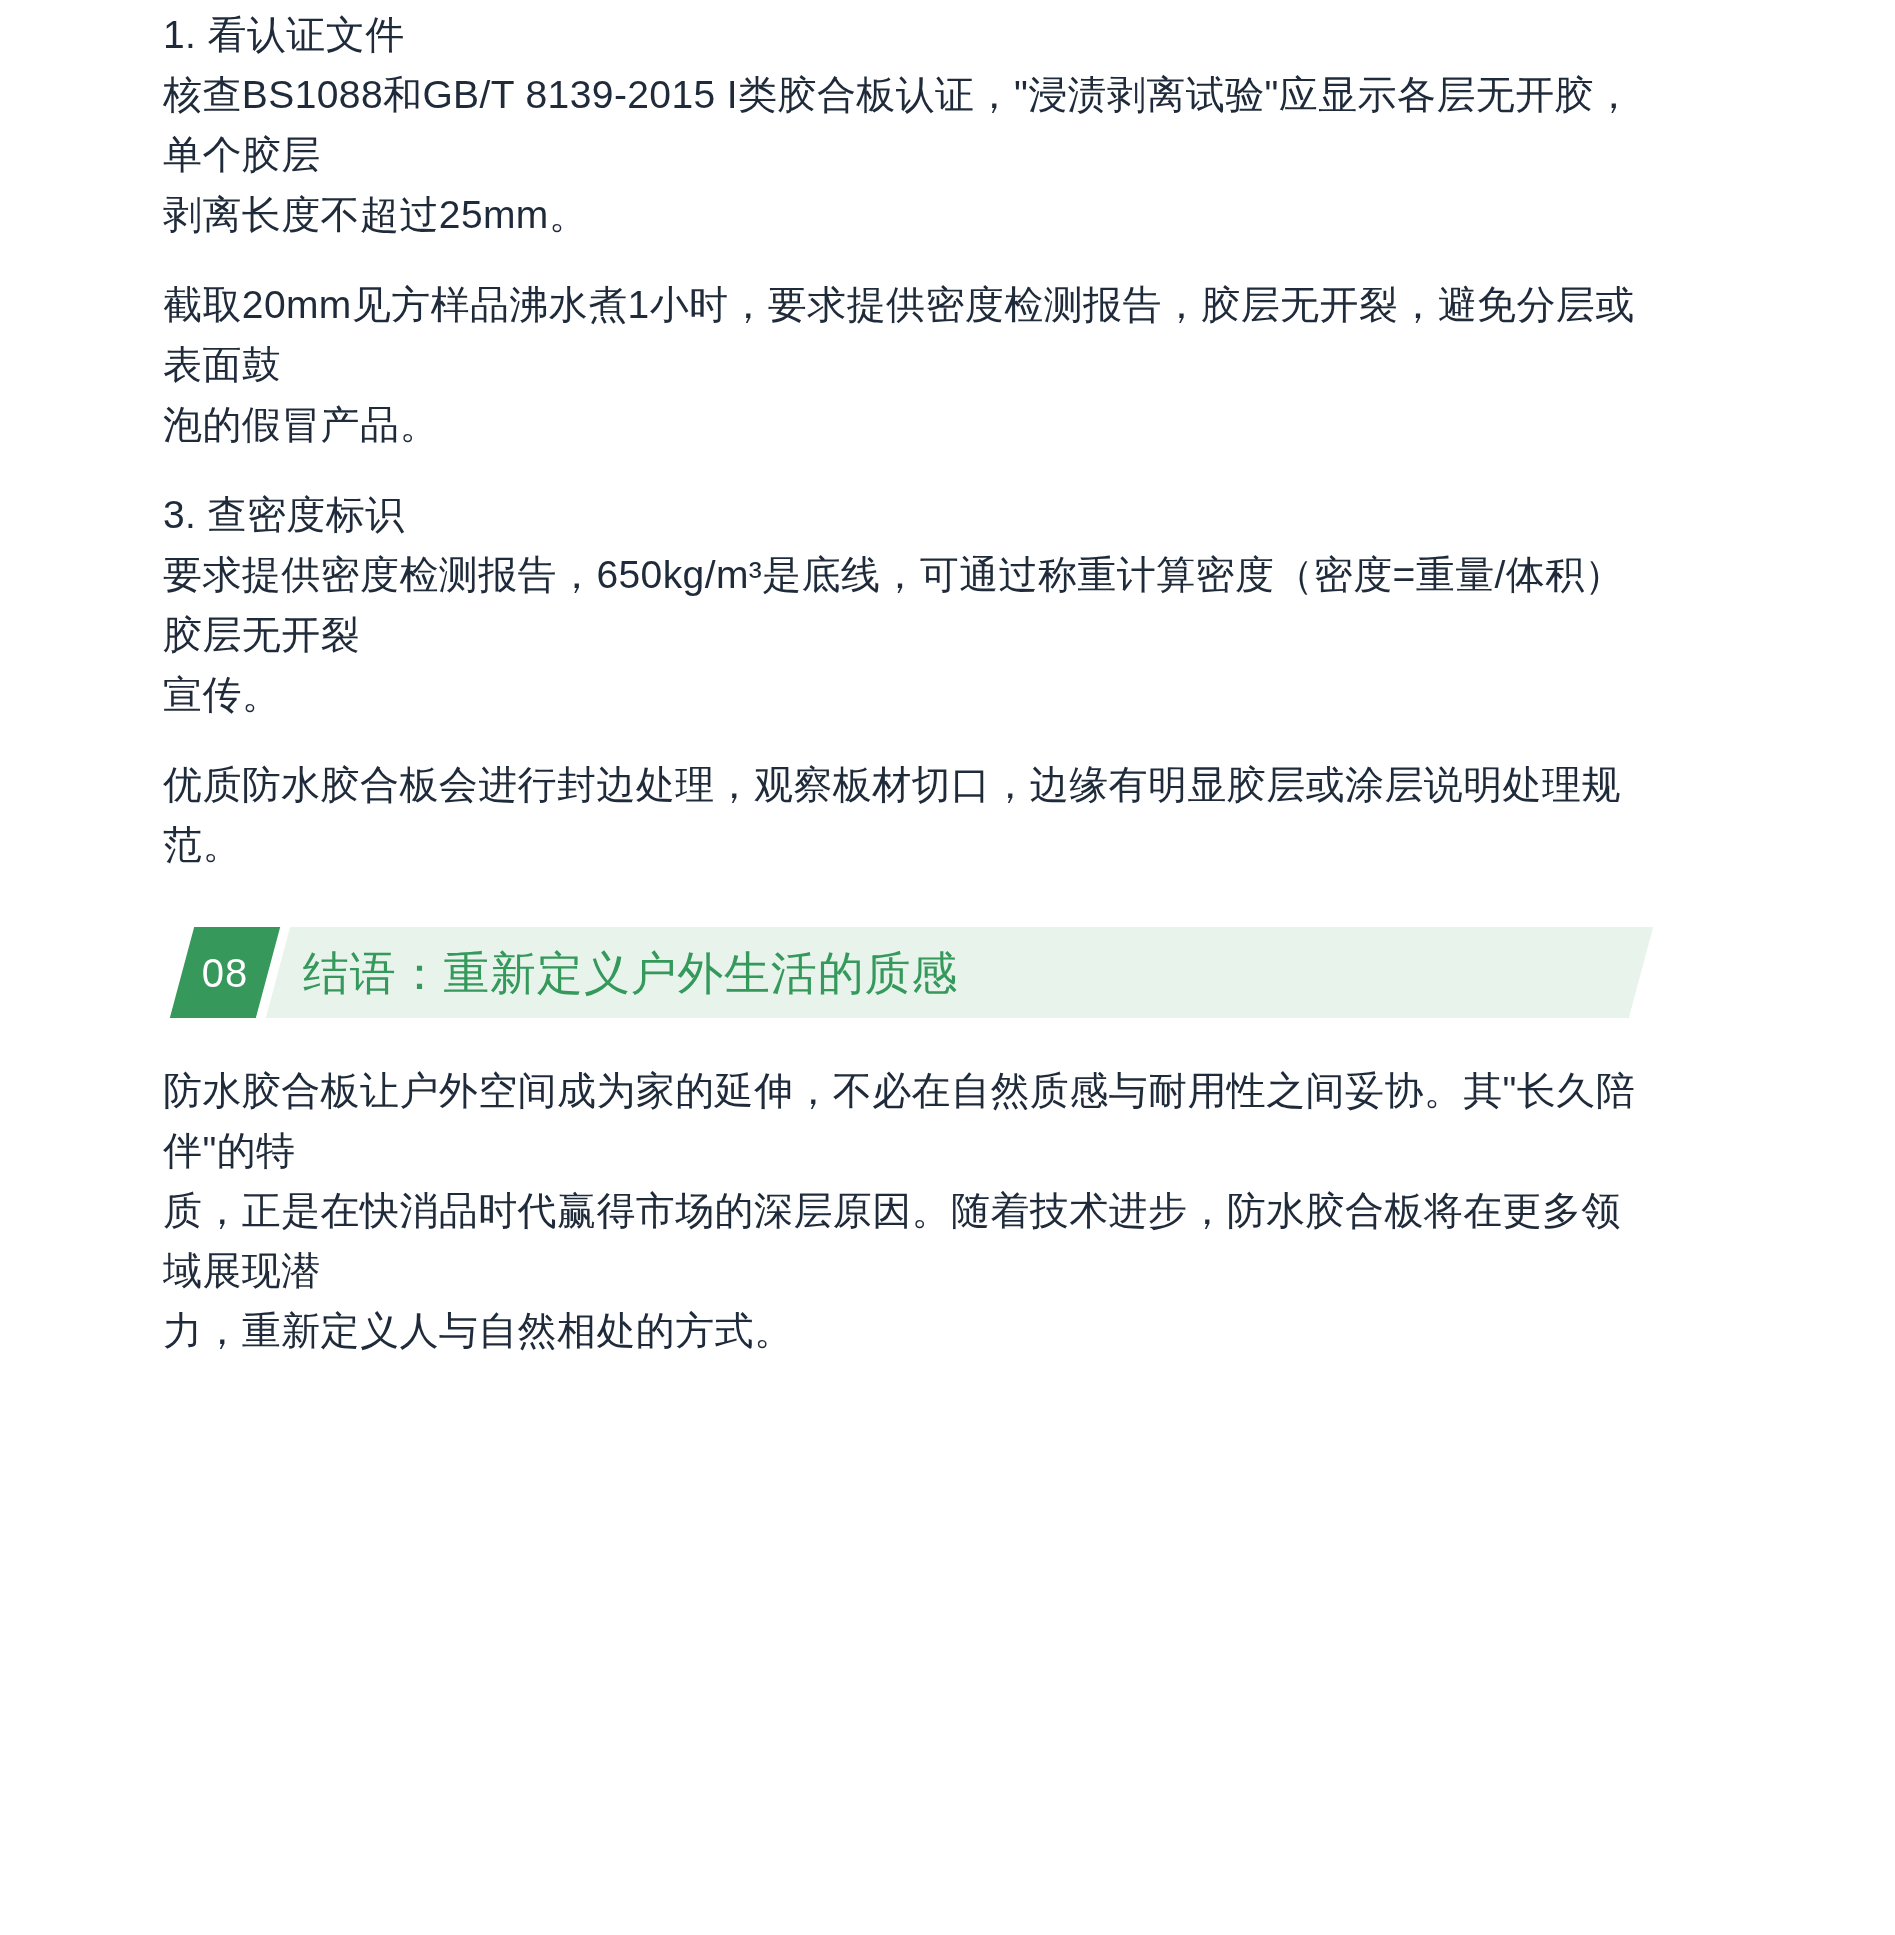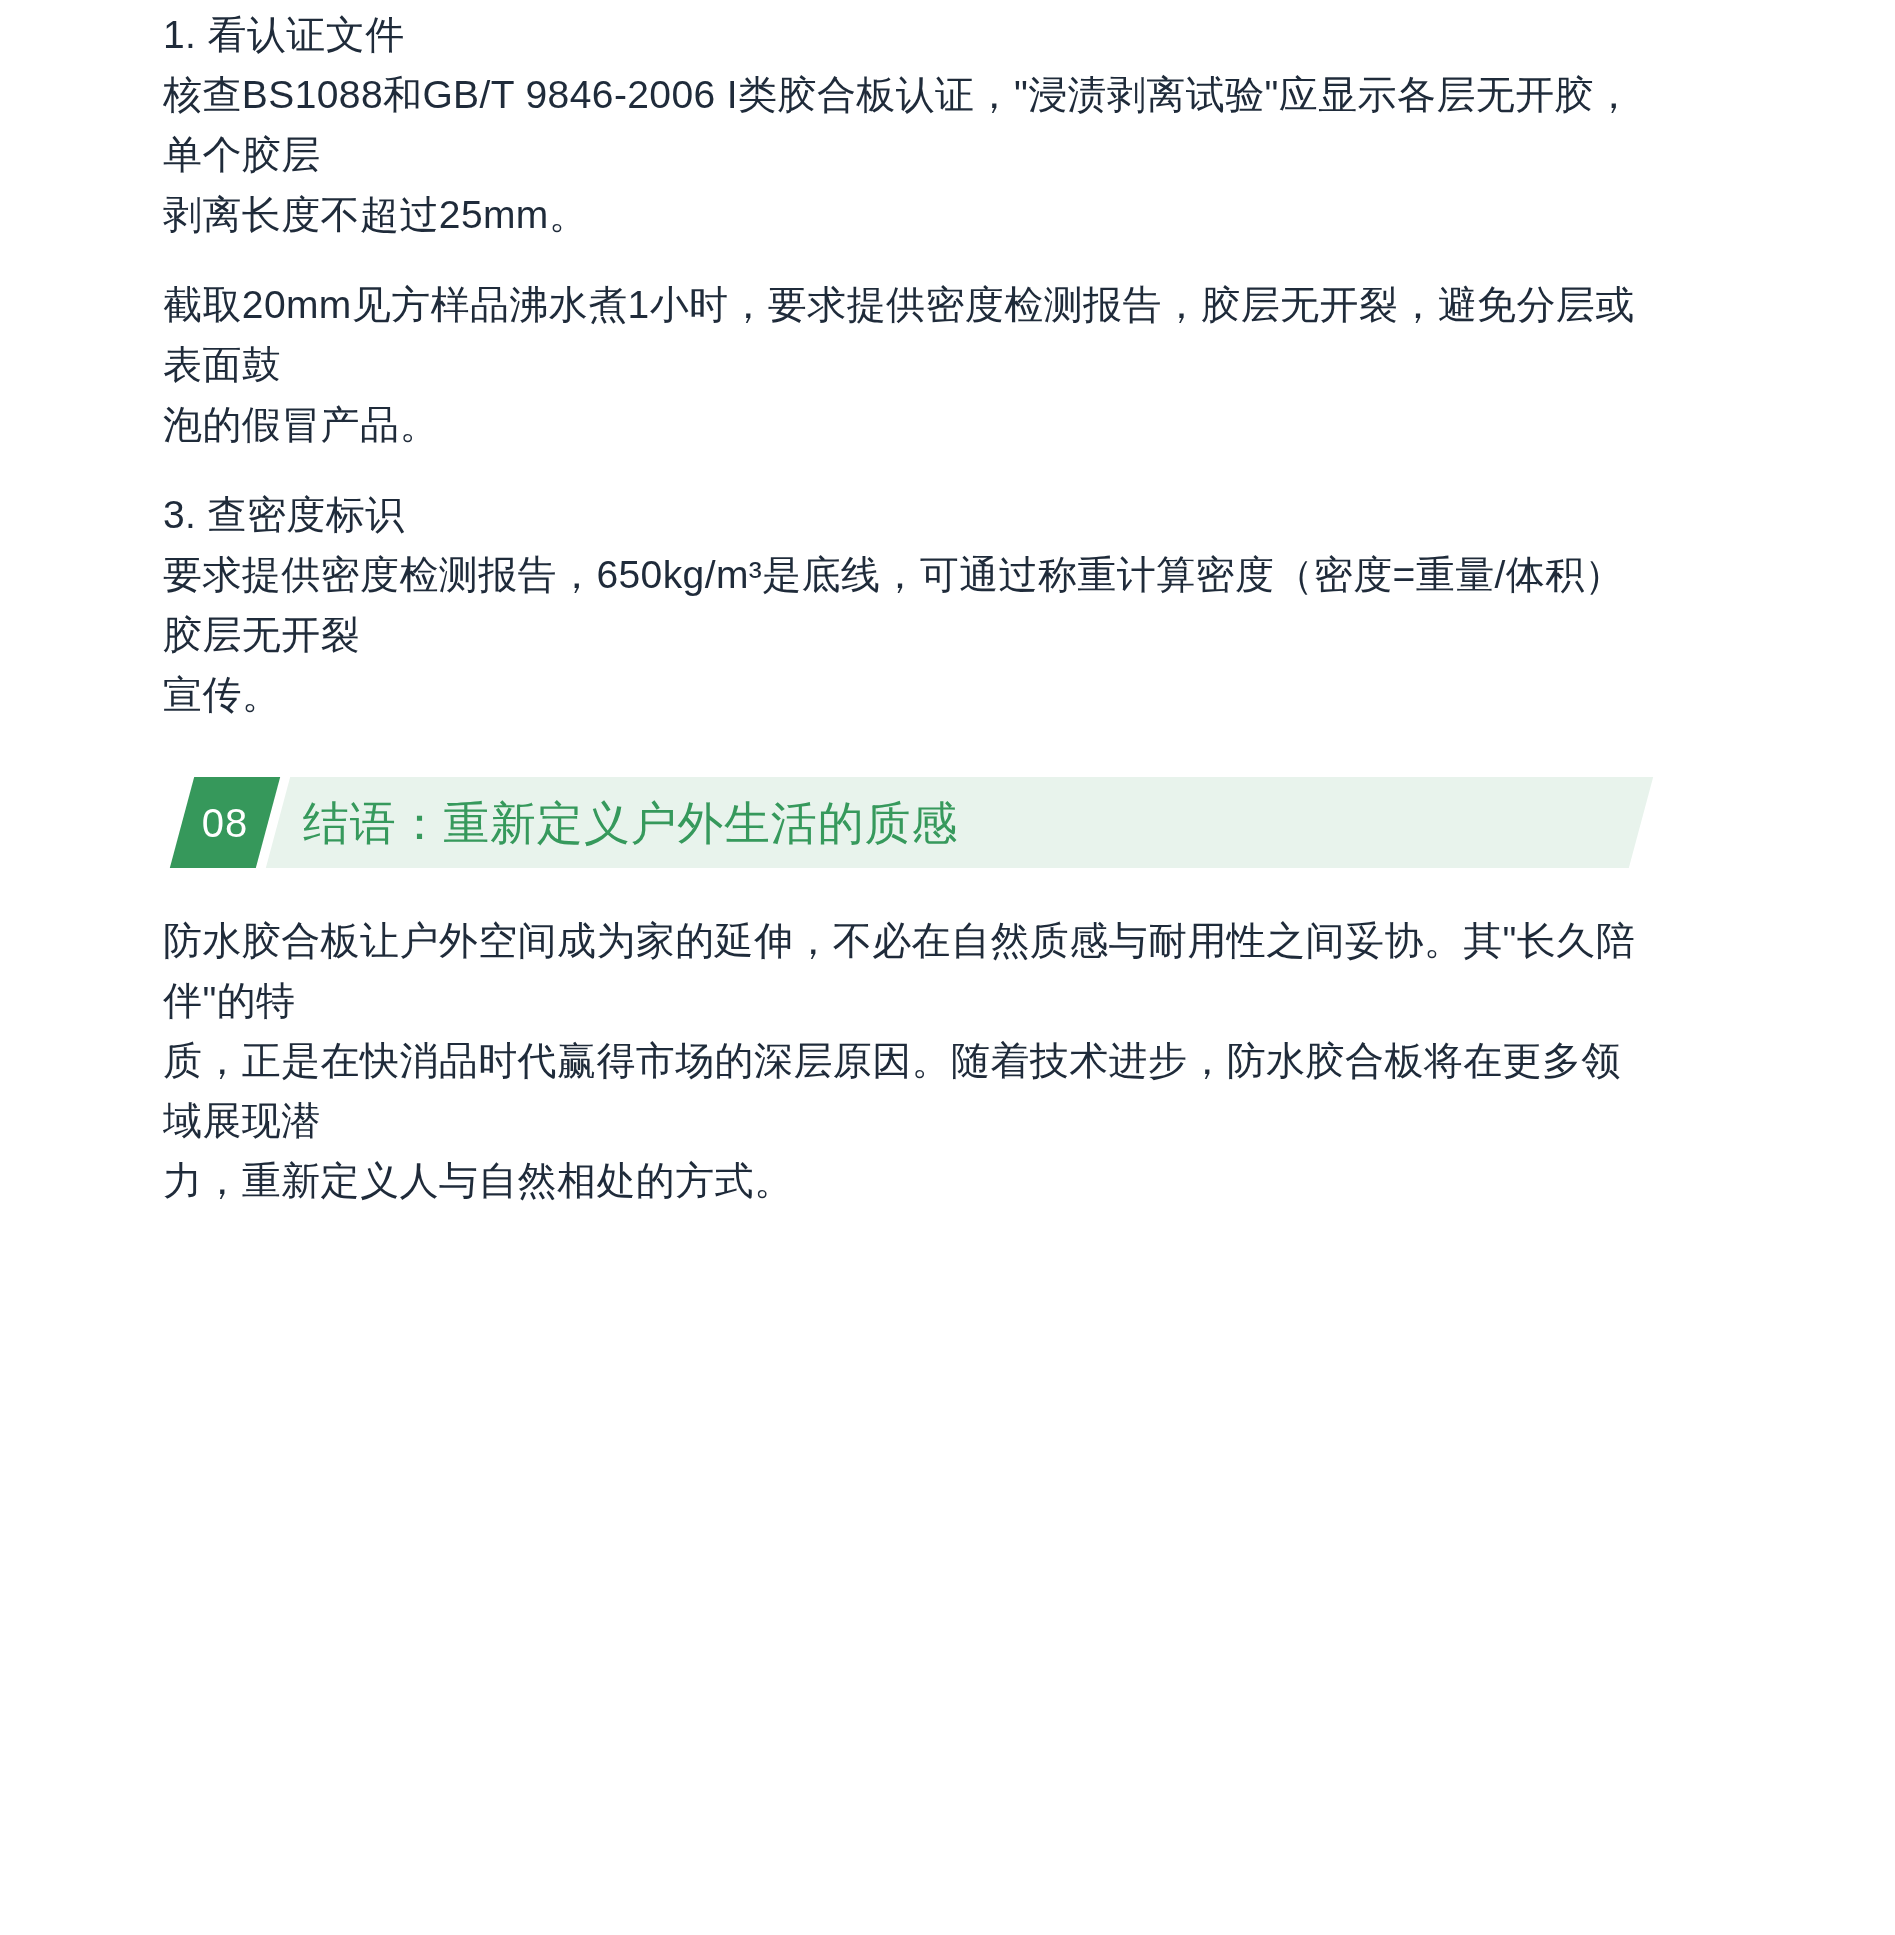--- a/index.html
+++ b/index.html
@@ -69,35 +69,36 @@
   }
   .conclusion { margin: 0; }
 </style>
 </head>
 <body style="background: rgb(255, 255, 255); color: rgb(31, 43, 58);">
 
 <div class="page">
 
   <section class="block">
     <h3>1. 看认证文件</h3>
-    <p>核查BS1088和GB/T 9846-2006 I类胶合板认证，"浸渍剥离试验"应显示各层无开胶，单个胶层
+    <p>核查BS1088和GB/T 8139-2015 I类胶合板认证，"浸渍剥离试验"应显示各层无开胶，单个胶层
 剥离长度不超过25mm。</p>
   </section>
 
   <section class="block">
     <p>截取20mm见方样品沸水煮1小时，要求提供密度检测报告，胶层无开裂，避免分层或表面鼓
 泡的假冒产品。</p>
   </section>
 
   <section class="block">
     <h3>3. 查密度标识</h3>
     <p>要求提供密度检测报告，650kg/m³是底线，可通过称重计算密度（密度=重量/体积）胶层无开裂
 宣传。</p>
   </section>
 
+  <p class="standalone">优质防水胶合板会进行封边处理，观察板材切口，边缘有明显胶层或涂层说明处理规范。</p>
 
   <div class="banner">
     <div class="badge" style="background: rgb(54, 152, 91);">
       <span class="badge-num" style="color: rgb(255, 255, 255);">08</span>
     </div>
     <div class="strip" style="background: rgb(232, 243, 236);">
       <span class="strip-title" style="color: rgb(54, 153, 92);">结语：重新定义户外生活的质感</span>
     </div>
   </div>
 

